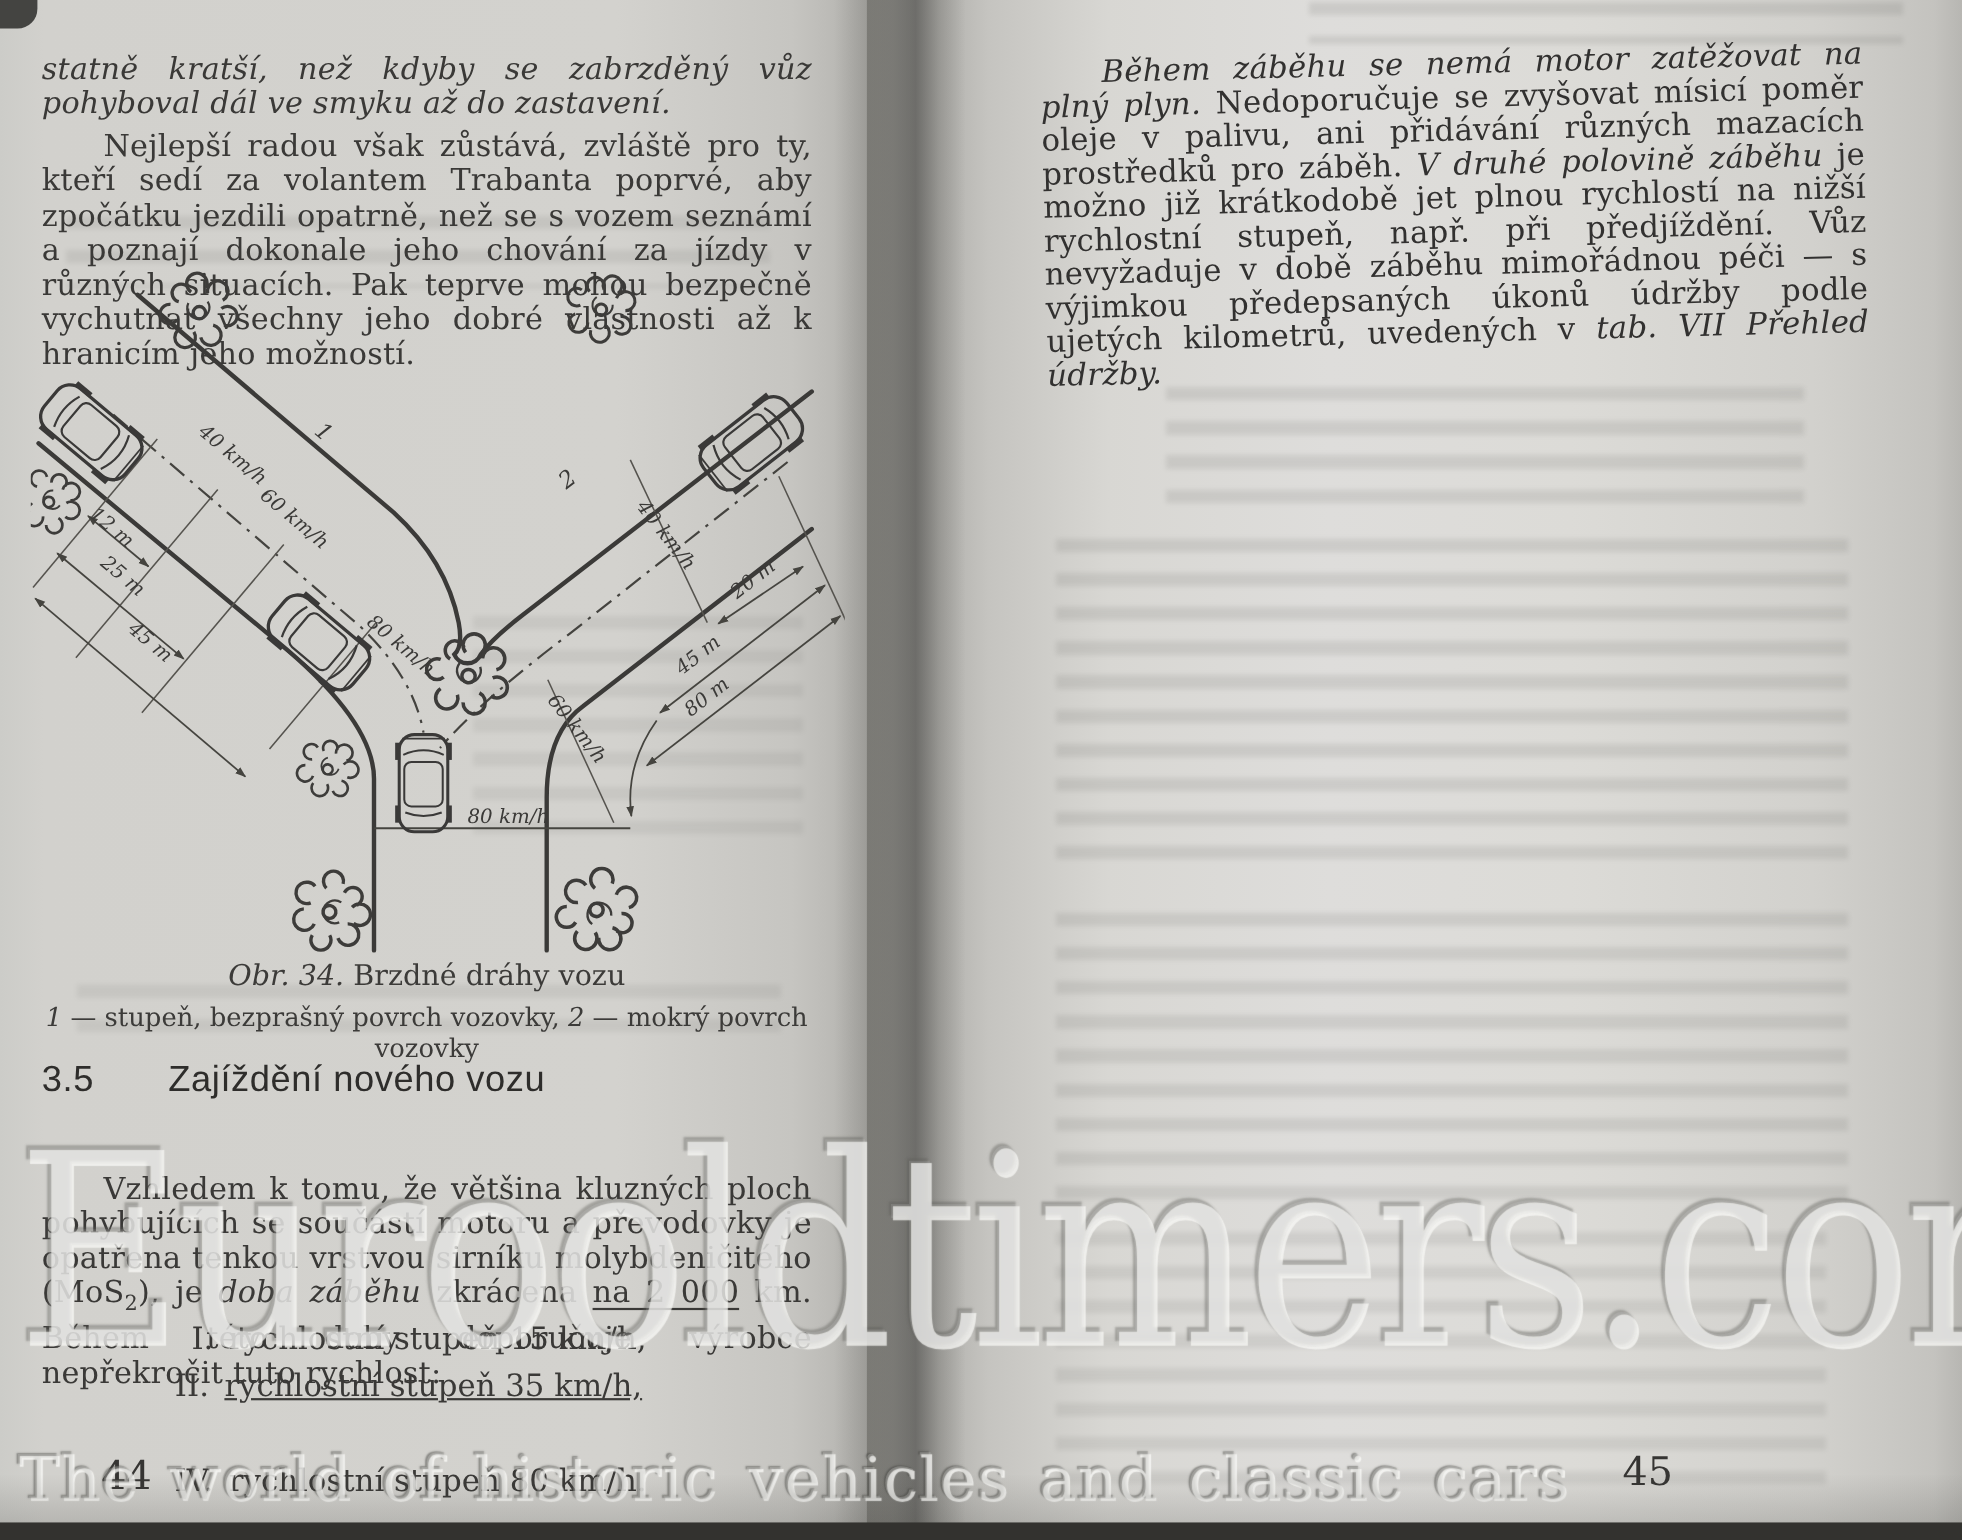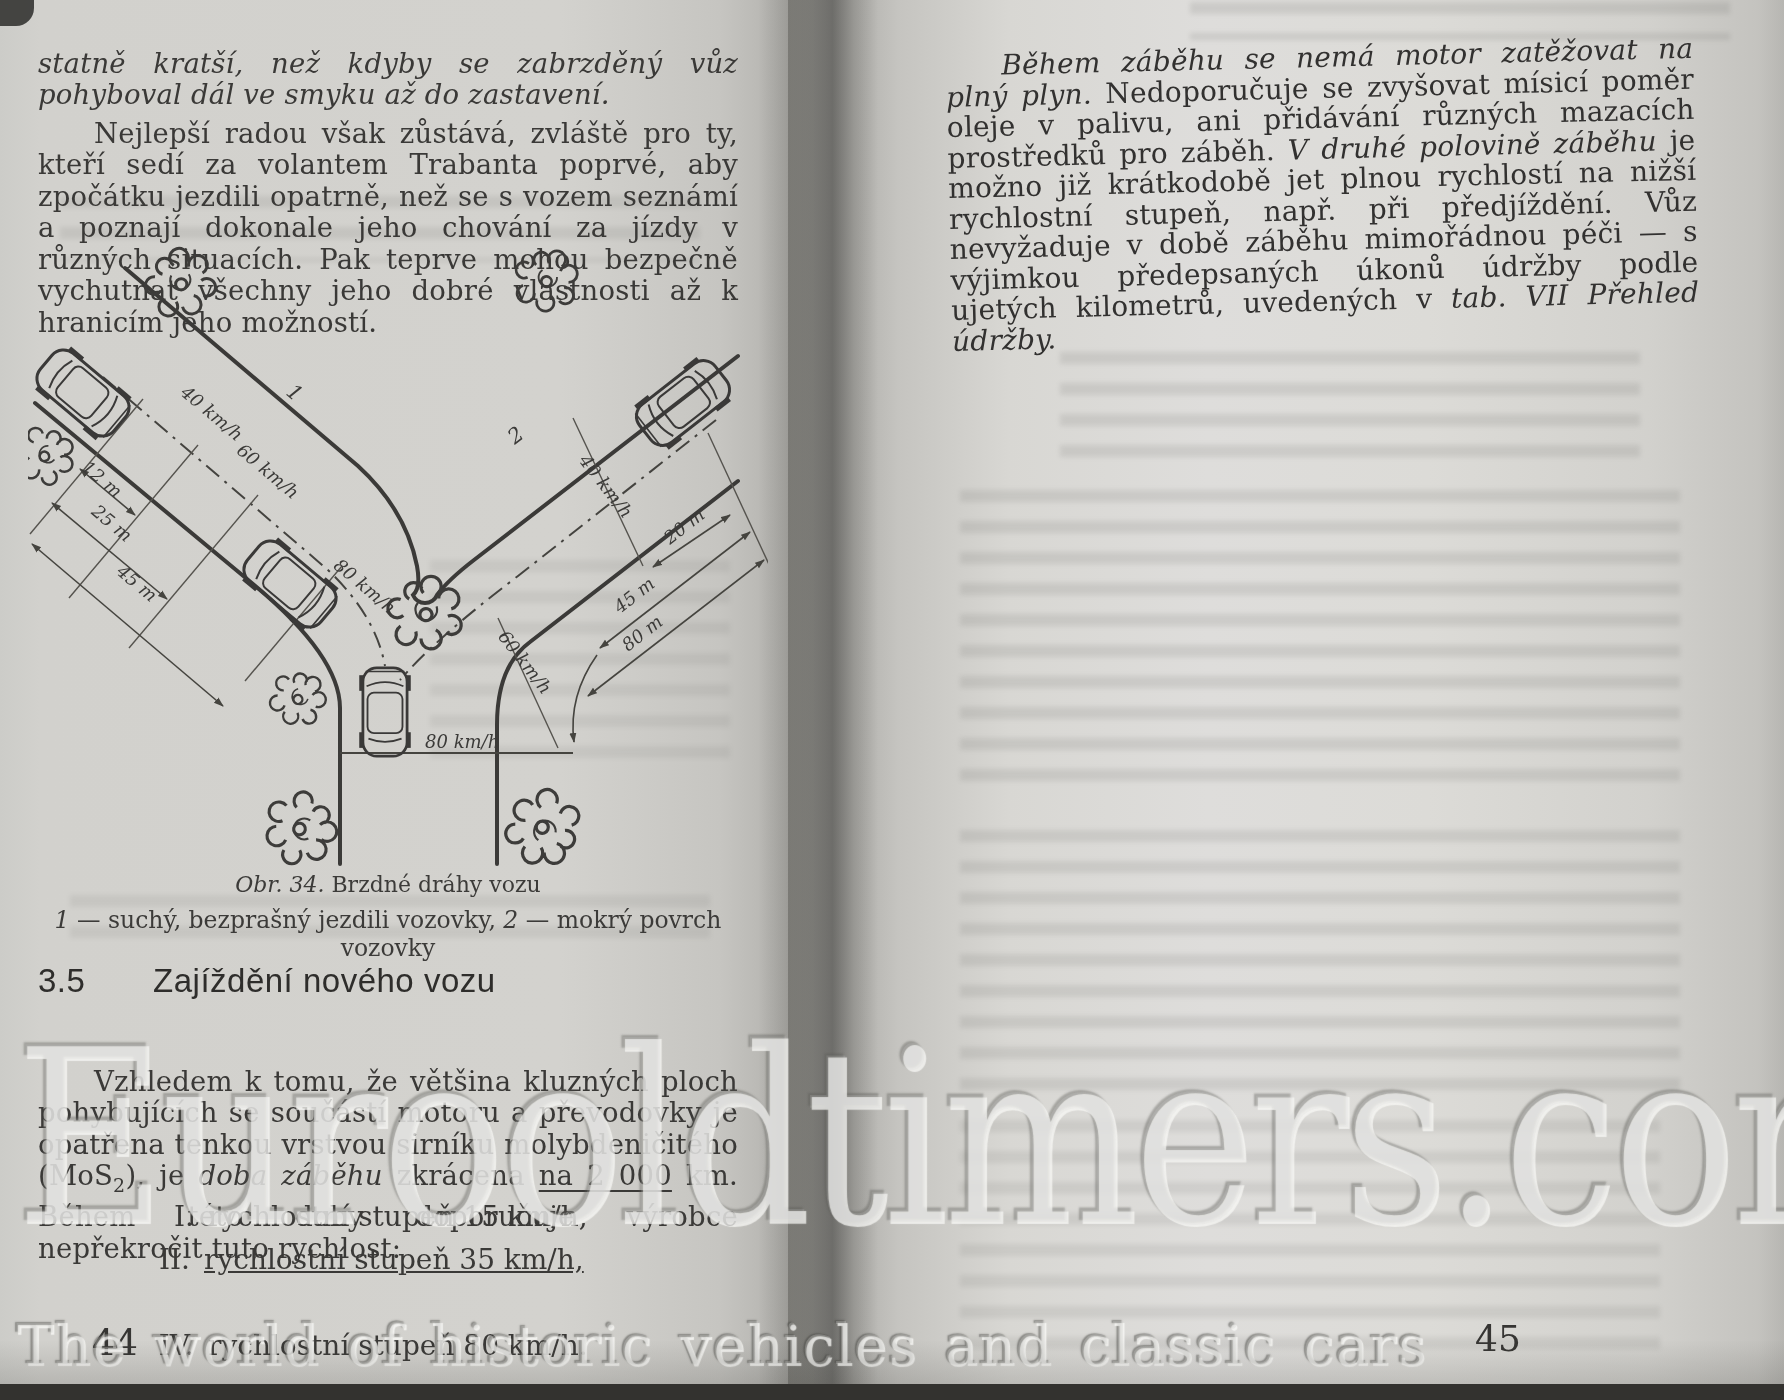--- a/index.html
+++ b/index.html
@@ -20,21 +20,21 @@
     background:linear-gradient(180deg,rgba(60,60,56,0) 0,rgba(60,60,56,.18) 100%);}
   
   .para{position:absolute;color:#3a3937;font-size:27.5px;line-height:31.5px;
         text-align:justify;letter-spacing:.2px;}
   .indent{text-indent:56px;}
   .ital{font-style:italic;}
   .und{text-decoration:underline;text-underline-offset:5px;}
   .heading{position:absolute;font-family:"Liberation Sans","DejaVu Sans",sans-serif;
            font-weight:normal;font-size:33px;color:#2e2d2b;letter-spacing:.5px;}
   .caption{position:absolute;left:36px;width:704px;text-align:center;color:#3c3b39;}
-  .caption .cap1{font-size:22px;}
+  .caption .cap1{font-size:26px;}
   .caption .cap2{font-size:23.5px;margin-top:9px;}
   .listrow{position:absolute;color:#3a3937;font-size:28px;white-space:nowrap;}
   .listrow .rn{display:inline-block;width:66px;text-align:right;margin-right:14px;}
   .pagenum{position:absolute;font-size:36px;color:#363533;}
   
   .ghost{position:absolute;transform:scaleX(-1);filter:blur(2.5px);
     background:repeating-linear-gradient(180deg,rgba(86,86,82,.85) 0 12px,rgba(86,86,82,0) 12px 31px);}
   
   .wm-main{position:absolute;left:14px;top:1016px;width:1784px;white-space:nowrap;
     font-size:226px;line-height:1;letter-spacing:-7px;
@@ -165,21 +165,21 @@
     <text class="flabel" transform="translate(618,410) rotate(-38)" text-anchor="middle">80 m</text>
 
     <text class="flabel" x="397" y="520" font-size="19">80 km/h</text>
   </svg>
 
   <div class="caption" style="top:872px;">
     <div class="cap1">
       <span class="ital">Obr. 34.</span><span> Brzdné dráhy vozu</span>
     </div>
     <div class="cap2">
-      <span class="ital">1</span><span> — suchý, bezprašný jezdili vozovky, </span><span class="ital">2</span><span> — mokrý povrch vozovky</span>
+      <span class="ital">1</span><span> — stupeň, bezprašný povrch vozovky, </span><span class="ital">2</span><span> — mokrý povrch vozovky</span>
     </div>
   </div>
 
   <div class="heading" style="left:38px;top:962px;">
     <span>3.5</span>
     <span style="margin-left:58px;">Zajíždění nového vozu</span>
   </div>
 
   <p class="para indent" style="left:38px;top:1038px;width:700px;"><span>Vzhledem k tomu, že většina kluzných ploch pohybujících se součástí motoru a převodovky je opatřena tenkou vrstvou sirníku molybdeničitého (MoS</span><sub style="font-size:19px;">2</sub><span>), je </span><span class="ital">doba záběhu</span><span> zkrácena </span><span class="und">na 2 000</span><span> km. Během této doby doporučuje výrobce nepřekročit tuto rychlost:</span></p>
 

